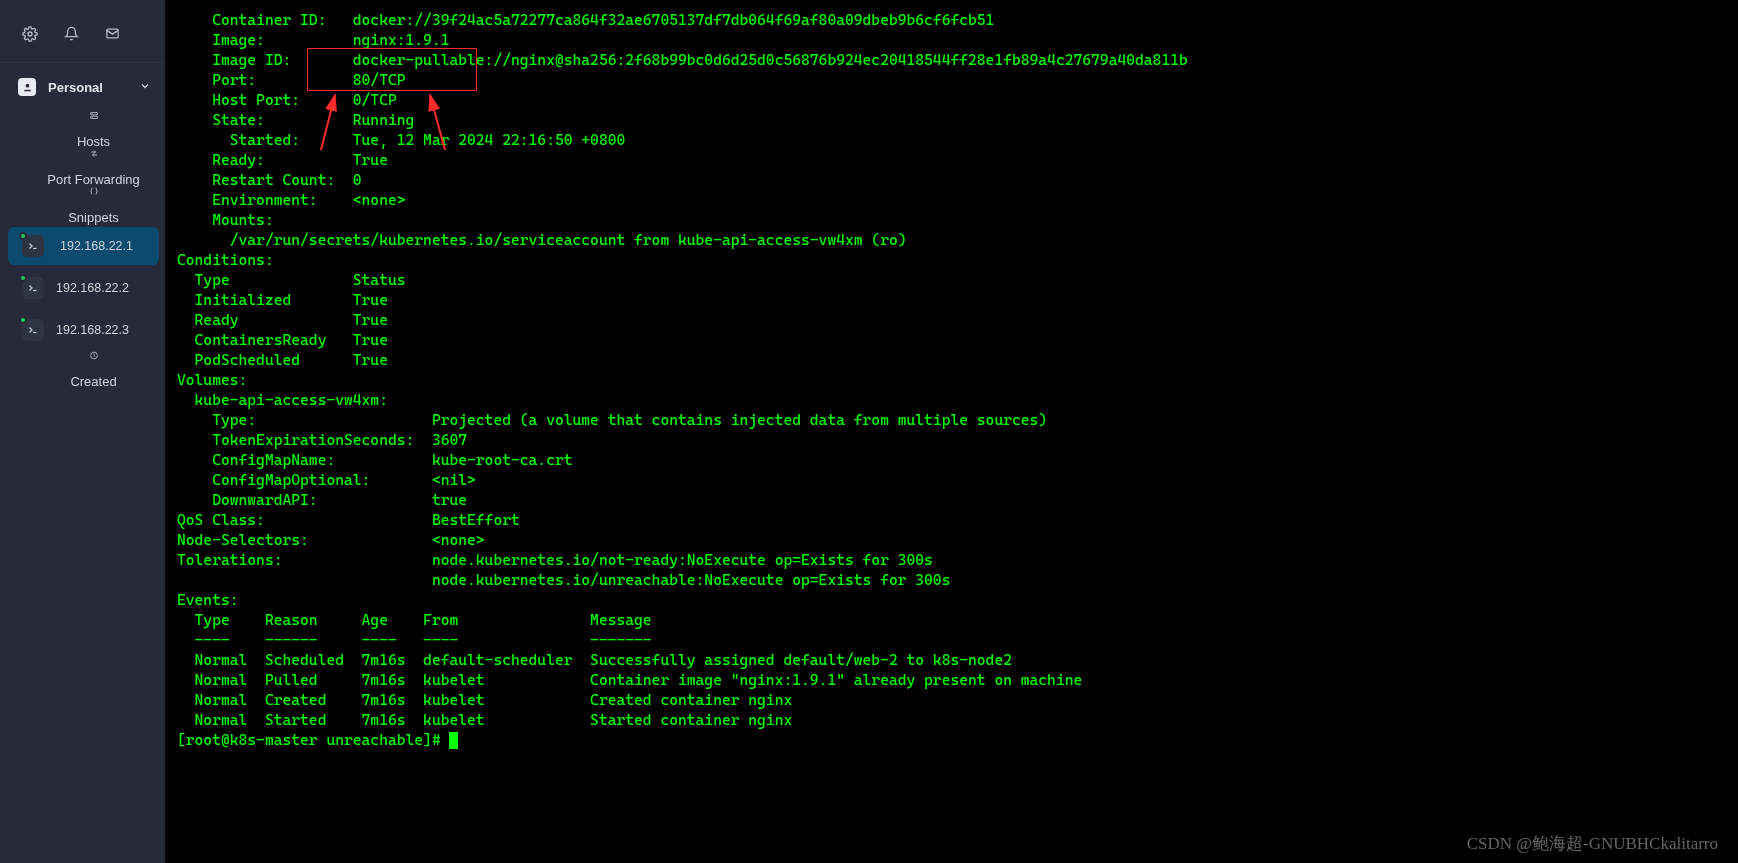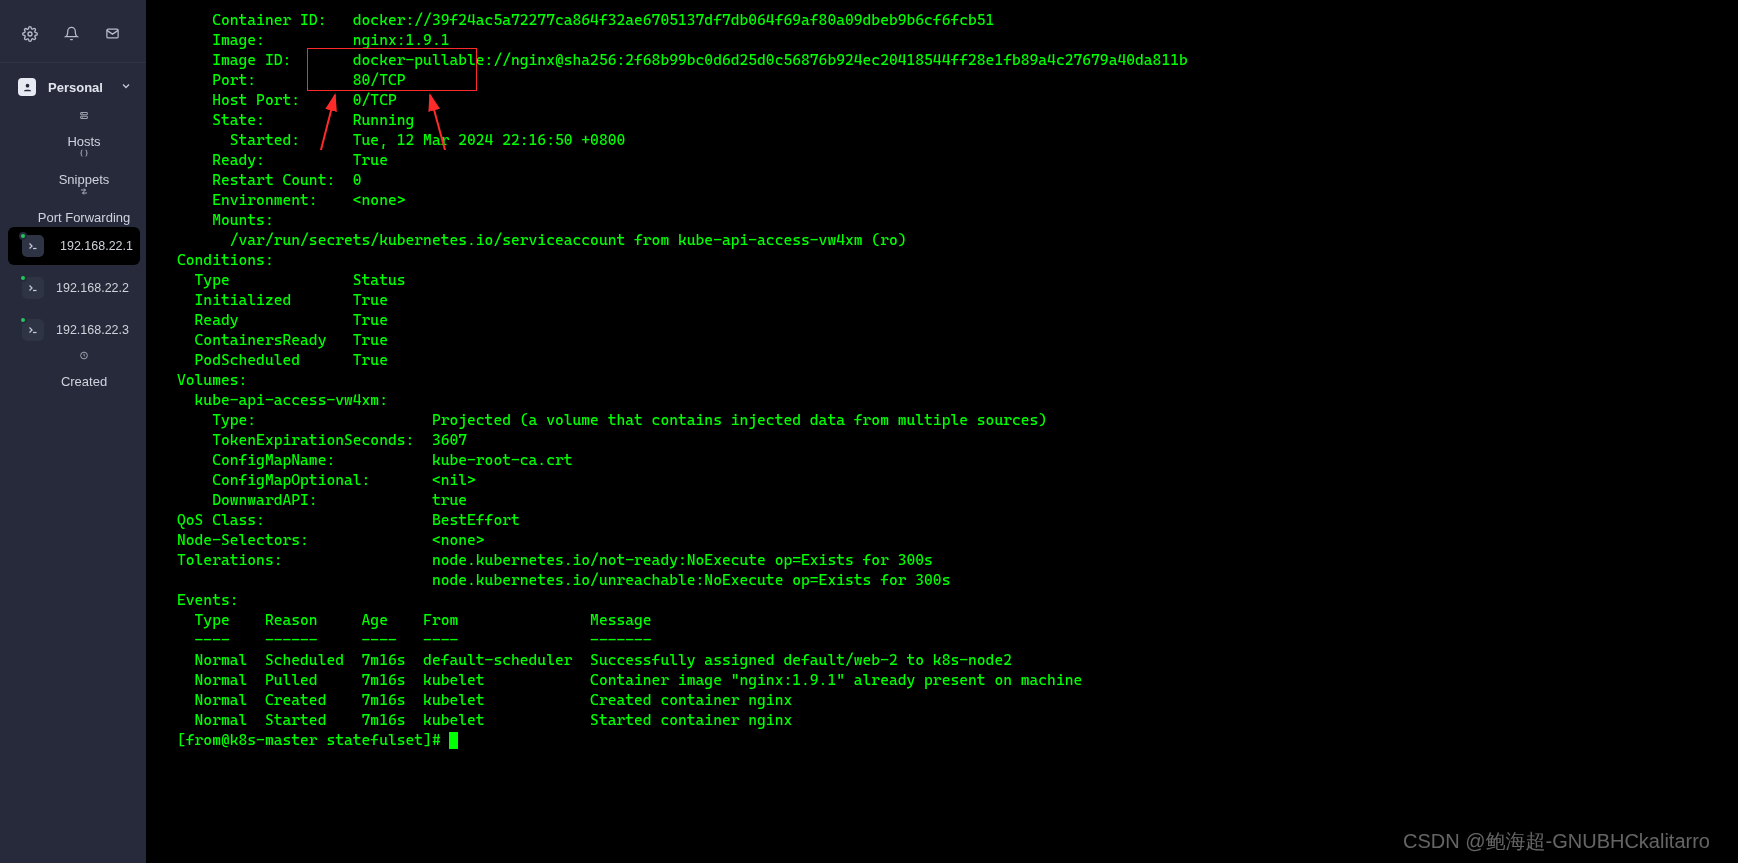--- a/index.html
+++ b/index.html
@@ -5,21 +5,21 @@
   * { margin:0; padding:0; box-sizing:border-box; }
   body {
     font-family: "Segoe UI", Arial, sans-serif;
     background:#000;
     width:1738px; height:863px;
     overflow:hidden;
     color:#cfd2da;
     font-size:13px;
   }
   .sidebar {
-    position:absolute; left:0; top:0; width:146px; height:100%;
+    position:absolute; left:0; top:0; width:165px; height:100%;
     background:#262a3a;
     display:flex; flex-direction:column;
     padding-top:8px;
   }
   .top-icons {
     height:55px; display:flex; align-items:center; gap:26px; padding-left:22px;
     border-bottom:1px solid rgba(255,255,255,0.05);
   }
   .top-icons span { color:#b7bbcb; cursor:pointer; }
   .ws-row {
@@ -35,21 +35,21 @@
   .nav-item {
     display:flex; align-items:center; height:38px; padding-left:22px; gap:14px;
     color:#d0d3de; cursor:pointer;flex-direction:column;
   }
   .nav-item svg, .nav-item .nic { width:16px; height:16px; }
   .host-item {
     position:relative; display:flex; align-items:center; height:38px;
     margin:2px 6px 2px 8px; border-radius:6px; padding-left:14px; gap:12px;
     cursor:pointer;
   }
-  .host-item.sel { background:#000000;gap:16px; }
+  .host-item.sel { background:#0c4a6e;gap:16px; }
   .host-chip {
     width:22px; height:22px; border-radius:5px; background:#2f3445;
     display:flex; align-items:center; justify-content:center; position:relative;
   }
   .host-chip svg { width:12px; height:12px; }
   .host-dot { width:8px; height:8px; border-radius:50%; background:#22c55e; position:absolute; top:-3px; left:-3px; border:2px solid #262a3a; }
   .host-label { font-size:12.5px; }
 
   .term {
     position:absolute; left:165px; right:0; top:0; bottom:0;
@@ -69,23 +69,23 @@
   .split-icon {
     width:22px; height:14px; border:1.5px solid #c6c9d4; border-radius:2px; position:relative;
   }
   .split-icon::after { content:""; position:absolute; right:0; top:0; width:8px; height:100%; background:#c6c9d4; }
   .annot-box {
     position:absolute; border:1.5px solid #ff2a2a; pointer-events:none;
   }
   .arrows { position:absolute; left:165px; top:0; right:0; bottom:0; pointer-events:none; }
   .cursor-block { display:inline-block; width:9px; height:17px; background:#00ff00; vertical-align:text-bottom; }
   .watermark {
-    position:absolute; right:28px; bottom:8px;
-    color:rgba(200,200,200,0.5); font-size:20px;
-    font-family:Liberation Sans, sans-serif;
+    position:absolute; right:20px; bottom:8px;
+    color:rgba(200,200,200,0.5); font-size:17px;
+    font-family:Liberation Serif, serif;
   }
 </style>
 </head>
 <body>
 
 <div class="sidebar">
   <div class="top-icons">
     <span>
       <svg width="16" height="16" viewBox="0 0 24 24" fill="none" stroke="#b7bbcb" stroke-width="2">
           <circle cx="12" cy="12" r="3"></circle>
@@ -124,34 +124,34 @@
   <div class="nav-item">
     <svg class="nic" viewBox="0 0 24 24" fill="none" stroke="#c6c9d4" stroke-width="2">
         <rect x="3" y="4" width="18" height="6" rx="1"></rect>
         <rect x="3" y="14" width="18" height="6" rx="1"></rect>
         <circle cx="7" cy="7" r="0.5"></circle>
         <circle cx="7" cy="17" r="0.5"></circle>
       </svg>
     <span>Hosts</span>
   </div>
   <div class="nav-item">
-    <svg class="nic" viewBox="0 0 24 24" fill="none" stroke="#c6c9d4" stroke-width="2">
-        <path d="M8 3H7a2 2 0 0 0-2 2v4a2 2 0 0 1-2 2 2 2 0 0 1 2 2v4a2 2 0 0 0 2 2h1"></path>
-        <path d="M16 3h1a2 2 0 0 1 2 2v4a2 2 0 0 0 2 2 2 2 0 0 0-2 2v4a2 2 0 0 1-2 2h-1"></path>
-      </svg>
-    <span>Snippets</span>
-  </div>
-  <div class="nav-item">
     <svg class="nic" viewBox="0 0 24 24" fill="none" stroke="#c6c9d4" stroke-width="2.2">
         <path d="M4 8h12"></path>
         <path d="M12 4l4 4-4 4"></path>
         <path d="M20 16H8"></path>
         <path d="M12 20l-4-4 4-4"></path>
       </svg>
     <span>Port Forwarding</span>
+  </div>
+  <div class="nav-item">
+    <svg class="nic" viewBox="0 0 24 24" fill="none" stroke="#c6c9d4" stroke-width="2">
+        <path d="M8 3H7a2 2 0 0 0-2 2v4a2 2 0 0 1-2 2 2 2 0 0 1 2 2v4a2 2 0 0 0 2 2h1"></path>
+        <path d="M16 3h1a2 2 0 0 1 2 2v4a2 2 0 0 0 2 2 2 2 0 0 0-2 2v4a2 2 0 0 1-2 2h-1"></path>
+      </svg>
+    <span>Snippets</span>
   </div>
 
   <div class="host-item sel">
     <div class="host-chip">
       <div class="host-dot"></div>
       <svg viewBox="0 0 24 24" fill="none" stroke="#c6c9d4" stroke-width="2.5">
           <polyline points="5 7 10 12 5 17"></polyline>
           <line x1="12" y1="17" x2="19" y2="17"></line>
         </svg>
     </div>
@@ -241,21 +241,21 @@
 Node-Selectors:              &lt;none&gt;
 Tolerations:                 node.kubernetes.io/not-ready:NoExecute op=Exists for 300s
                              node.kubernetes.io/unreachable:NoExecute op=Exists for 300s
 Events:
   Type    Reason     Age    From               Message
   ----    ------     ----   ----               -------
   Normal  Scheduled  7m16s  default-scheduler  Successfully assigned default/web-2 to k8s-node2
   Normal  Pulled     7m16s  kubelet            Container image "nginx:1.9.1" already present on machine
   Normal  Created    7m16s  kubelet            Created container nginx
   Normal  Started    7m16s  kubelet            Started container nginx
-<span>[from@k8s-master statefulset]# </span><span class="cursor-block"></span></pre>
+<span>[root@k8s-master unreachable]# </span><span class="cursor-block"></span></pre>
 
 <div class="annot-box" style="left:307px; top:48px; width:170px; height:43px;"></div>
 
 <svg class="arrows">
   <defs>
     <marker id="ah" markerWidth="10" markerHeight="10" refX="8" refY="3" orient="auto">
       <path d="M0,0 L9,3 L0,6 Z" fill="#ff2a2a"></path>
     </marker>
   </defs>
   <line x1="35" y1="625" x2="170" y2="95" stroke="#ff2a2a" stroke-width="2" marker-end="url(#ah)"></line>

